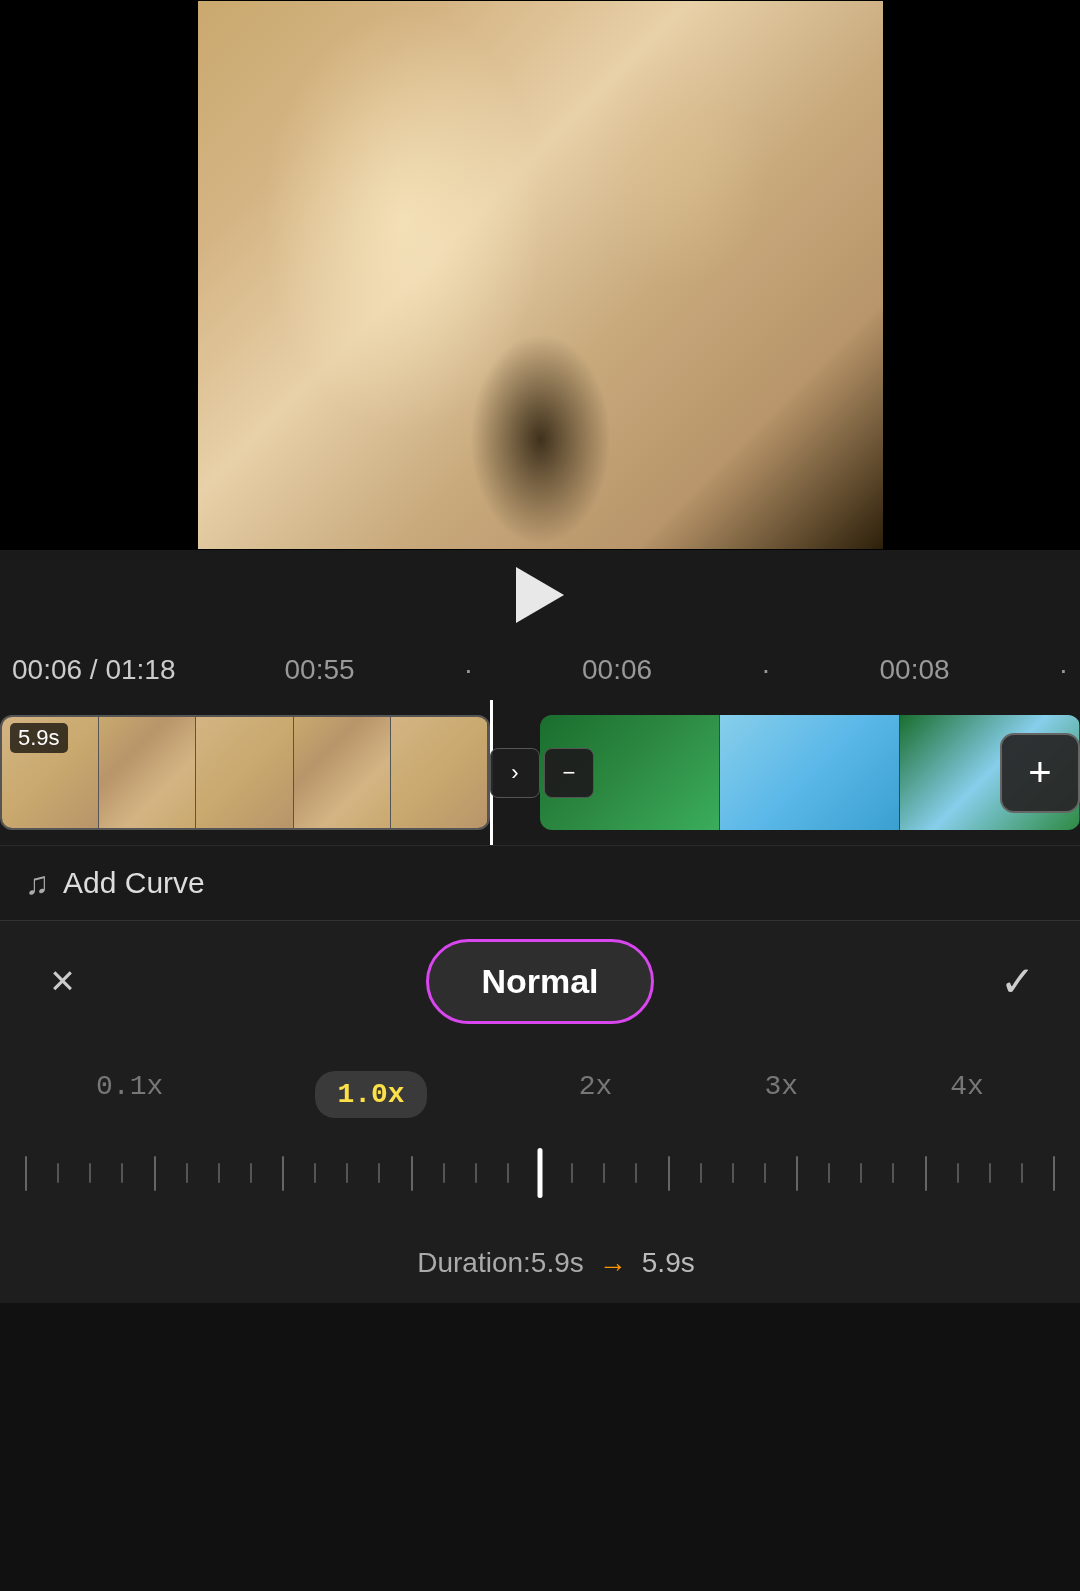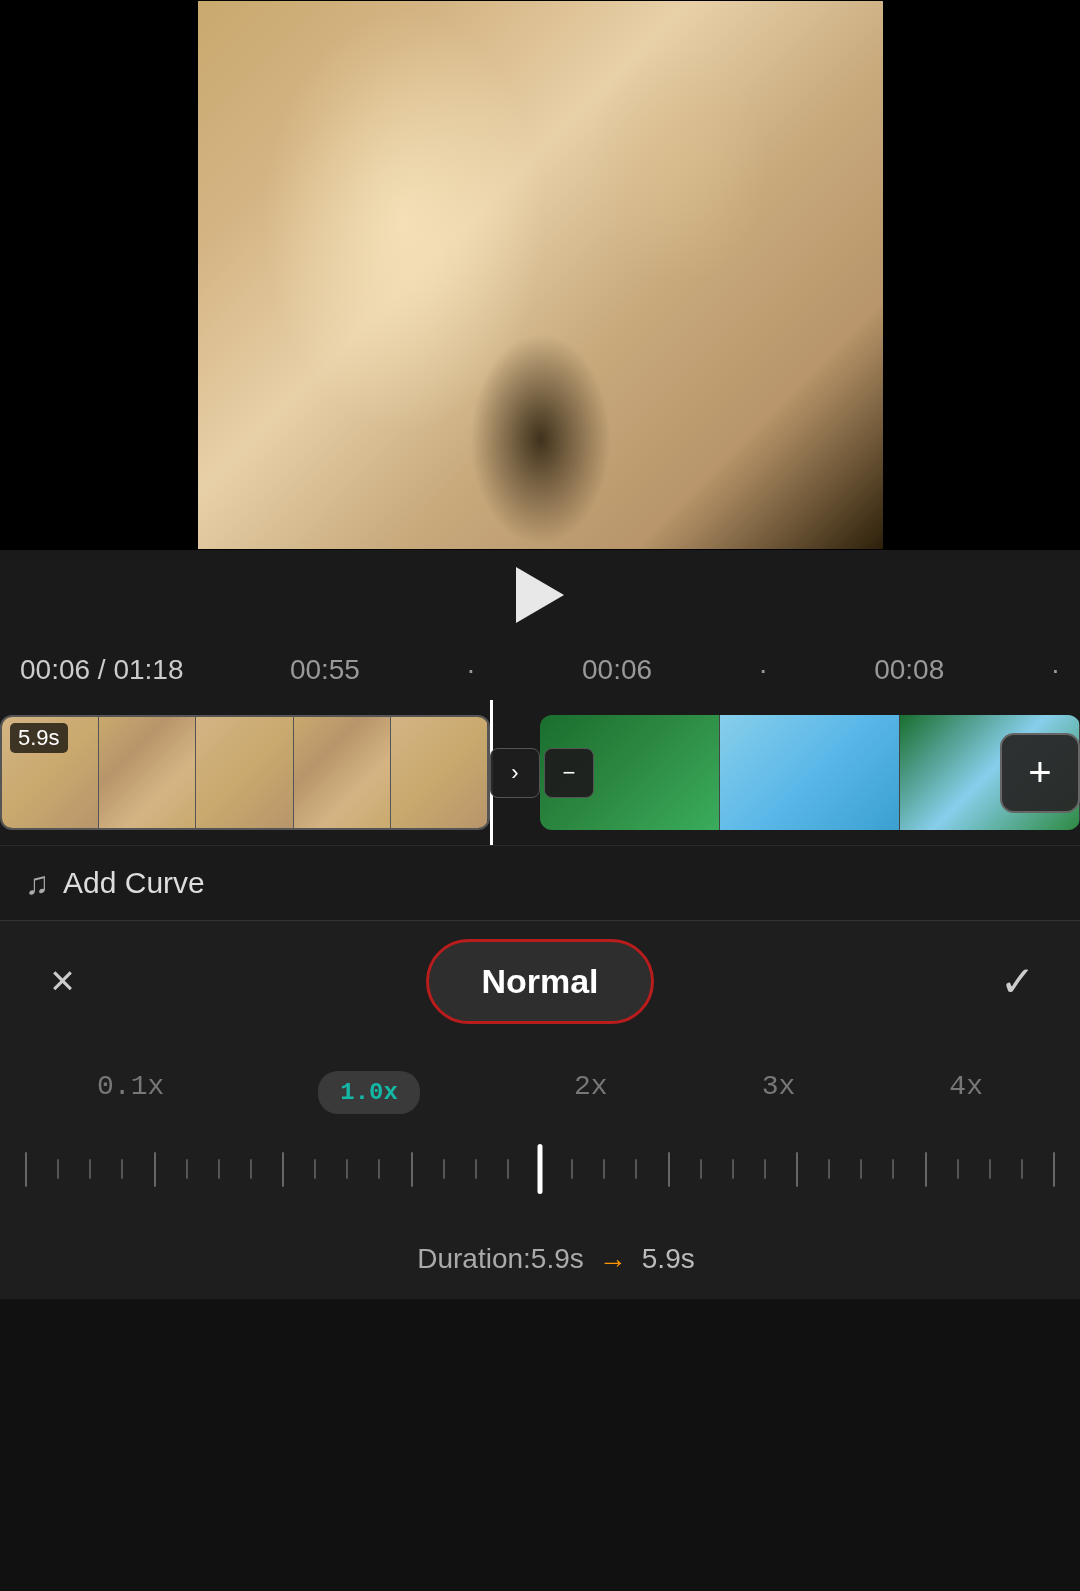--- a/index.html
+++ b/index.html
@@ -61,21 +61,21 @@
       cursor: pointer;
     }
 
     
     .timeline-container {
       width: 100%;
       height: 60px;
       background: #1a1a1a;
       display: flex;
       align-items: center;
-      padding: 0 20px;
+      padding: 0 12px;
       position: relative;
     }
 
     .timeline-timestamps {
       width: 100%;
       display: flex;
       align-items: center;
       justify-content: space-between;
       color: #999;
       font-size: 28px;
@@ -285,21 +285,21 @@
       border-radius: 50px;
       font-size: 34px;
       font-weight: 600;
       cursor: pointer;
       border: 3px solid transparent;
     }
 
     .mode-tab-normal {
       background: #2e2e2e;
       color: white;
-      border: 3px solid #b91c1c;
+      border: 3px solid #d946ef;
       text-align: center;
     }
 
     .mode-tab-curve {
       background: #2e2e2e;
       color: #aaa;
       border: 3px solid #e05535;
     }
 
     .confirm-btn {
@@ -329,22 +329,22 @@
       font-family: Liberation Mono, monospace;
     }
 
     .speed-label {
       color: #777;
       font-size: 28px;
     }
 
     .speed-label-active {
       background: #3a3a3a;
-      color: #14b8a6;
-      font-size: 24px;
+      color: #fde047;
+      font-size: 28px;
       padding: 8px 22px;
       border-radius: 20px;
       font-weight: 600;
     }
 
     .speed-slider-track {
       width: 100%;
       height: 60px;
       position: relative;
       display: flex;

